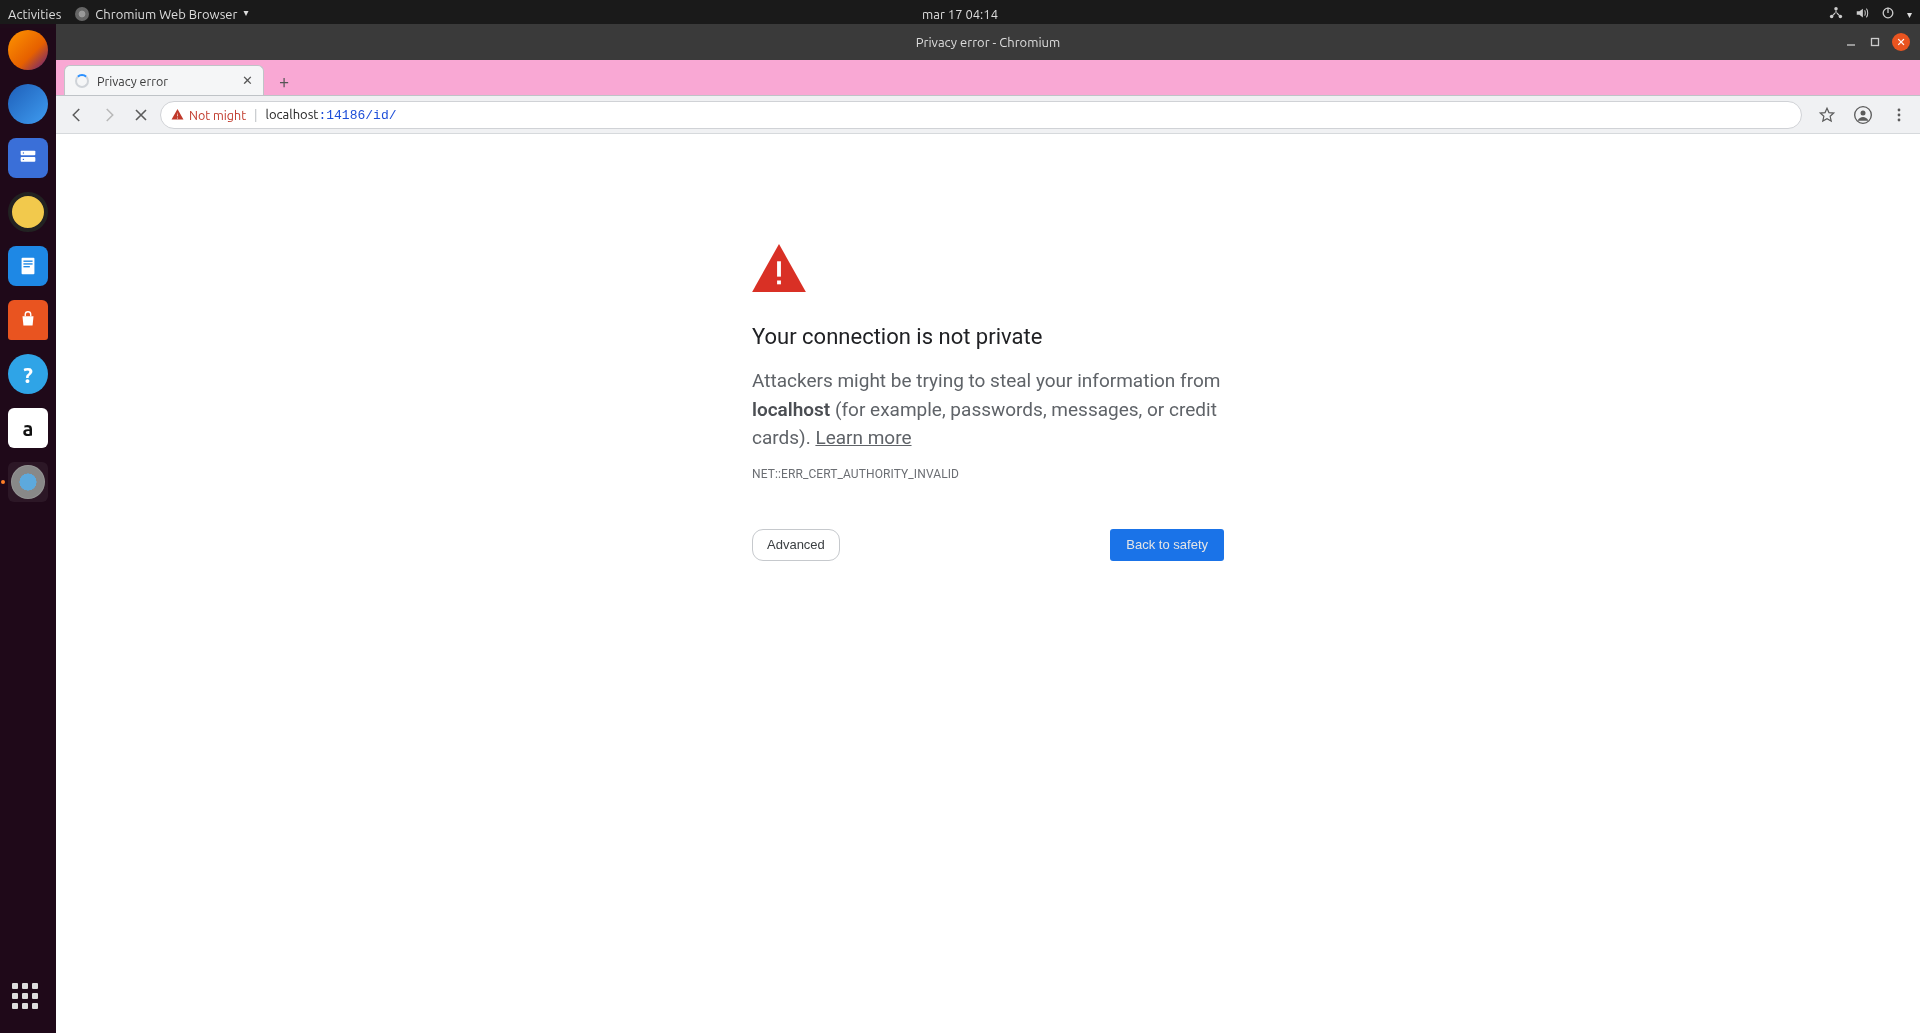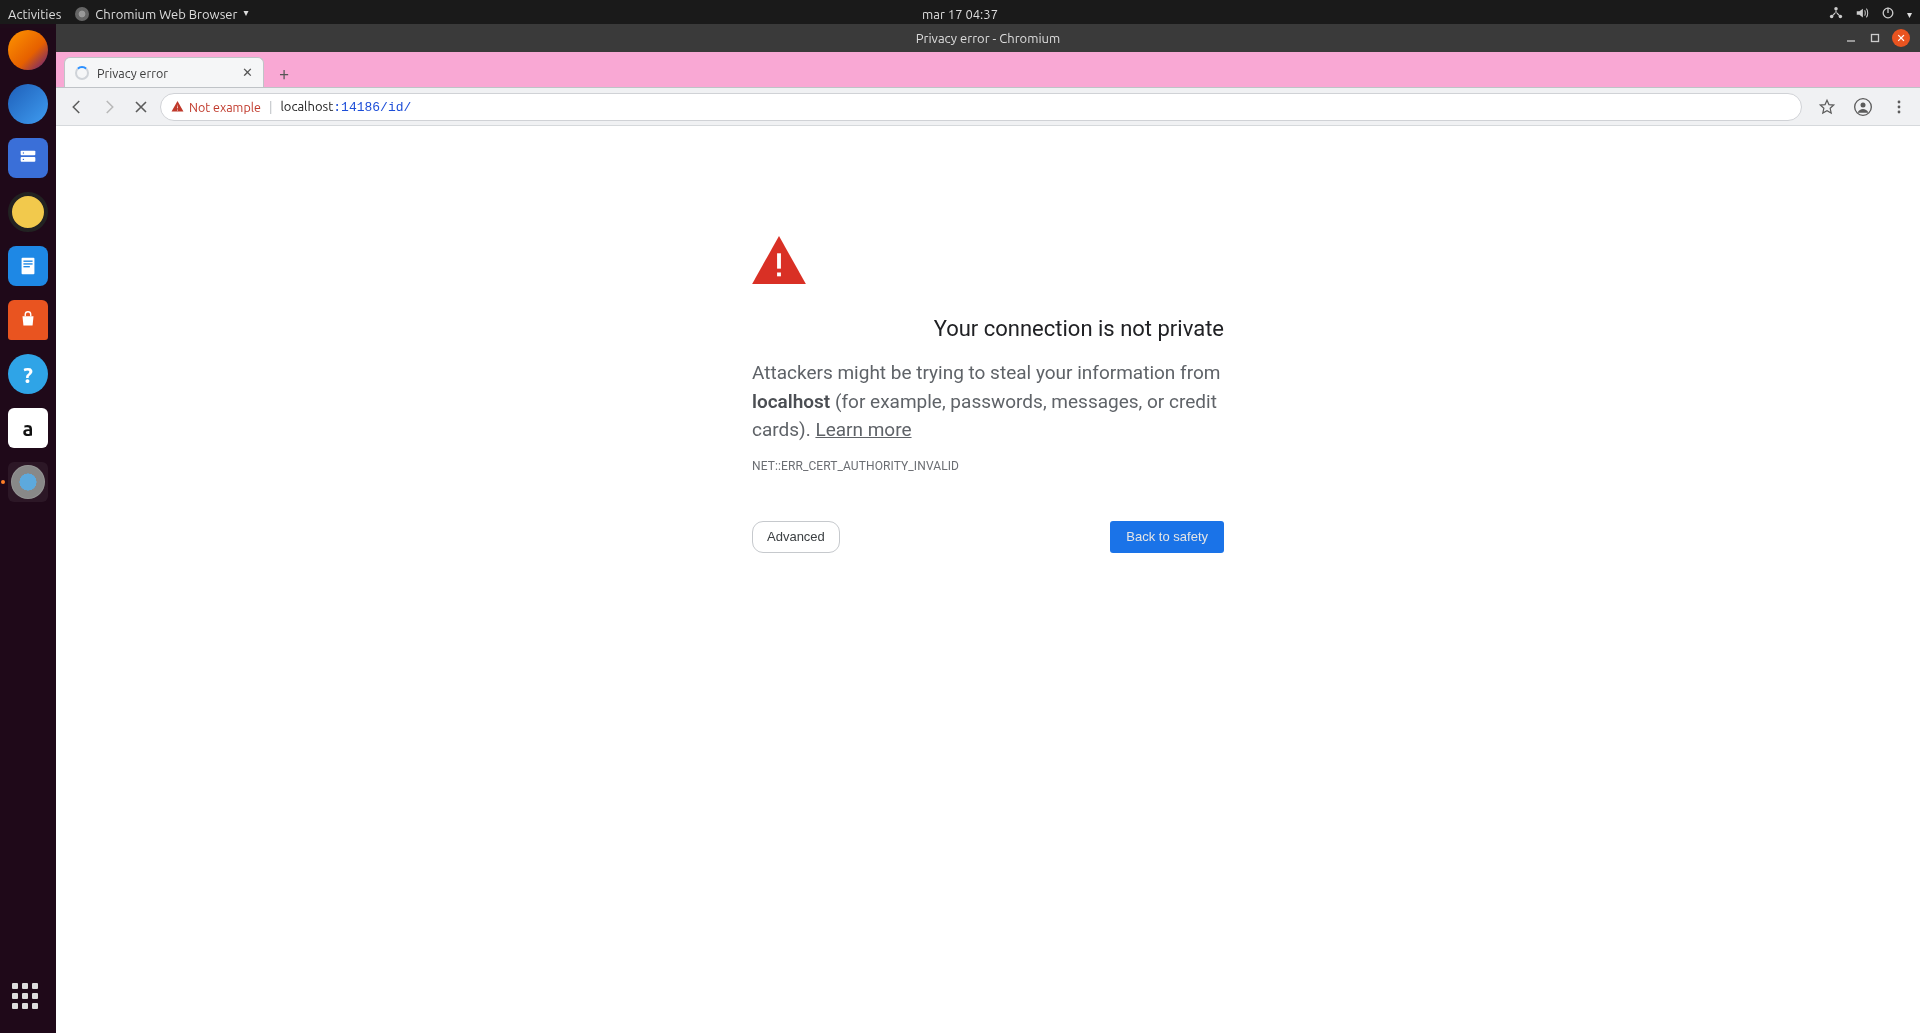--- a/index.html
+++ b/index.html
@@ -27,21 +27,21 @@
     .dock .help { background:#2fa4e7; border-radius:50%; color:#fff; font-weight:bold; font-size:22px; }
     .dock .amazon { background:#fff; color:#111; font-weight:bold; font-size:20px; border-radius:6px; }
     .dock .chromium { background: radial-gradient(circle at 50% 50%, #5da9dd 35%, #888 36%); border-radius:50%; box-shadow: inset 0 0 0 1px rgba(255,255,255,0.1); }
     .dock .chromium-wrap { background: rgba(255,255,255,0.06); border-radius:6px; padding:2px; }
     .dock .spacer { flex:1; }
     .dock .grid-btn { width:32px; height:32px; display:grid; grid-template-columns:repeat(3,6px); grid-template-rows:repeat(3,6px); gap:4px; margin-bottom:18px; cursor:pointer; }
     .dock .grid-btn span { background:#ddd; border-radius:1px; }
 
     
     .window { position: absolute; left:56px; top:24px; right:0; bottom:0; display:flex; flex-direction:column; }
-    .titlebar { height:28px; background:#3a3a3a; color:#ddd; display:flex; align-items:center; font-size:13px; position:relative; }
+    .titlebar { height:36px; background:#3a3a3a; color:#ddd; display:flex; align-items:center; font-size:13px; position:relative; }
     .titlebar .title { position:absolute; left:50%; transform:translateX(-50%); }
     .titlebar .win-controls { margin-left:auto; display:flex; gap:10px; padding-right:10px; align-items:center; }
     .titlebar .win-btn { width:14px; height:14px; display:flex; align-items:center; justify-content:center; color:#ccc; cursor:pointer; }
     .titlebar .win-close { width:18px; height:18px; border-radius:50%; background:#e95420; color:#fff; font-size:11px; line-height:18px; text-align:center; }
 
     
     .tabstrip { height:36px; background:#f9a8d4; display:flex; align-items:flex-end; padding-left:8px; border-bottom:1px solid #bfc3c7; }
     .tab { height:30px; background:#f5f6f7; border:1px solid #c0c3c7; border-bottom:none; border-radius:6px 6px 0 0; display:flex; align-items:center; padding:0 10px; gap:8px; min-width:200px; font-size:12.5px; color:#3a3a3a; cursor:pointer; position:relative; }
     .tab .spinner { width:14px; height:14px; border:2px solid #cfd3d8; border-top-color:#2b90ff; border-radius:50%; }
     .tab .close-x { margin-left:auto; color:#555; font-size:13px; cursor:pointer; }
@@ -56,42 +56,42 @@
     .sec-chip svg { width:13px; height:13px; }
     .omnibox .sep { color:#b9bdc2; }
     .omnibox .url-host { color:#222; }
     .omnibox .url-rest { color:#1d4ed8;font-family:Liberation Mono, monospace; }
     .toolbar .right-icons { display:flex; align-items:center; gap:10px; margin-left:6px; }
 
     
     .content { flex:1; background:#fff; position:relative; }
     .interstitial { width:472px; margin: 110px auto 0; color:#202124; font-family: "Segoe UI", Roboto, Arial, sans-serif; }
     .warn-icon { width:54px; height:48px; }
-    .interstitial h1 { font-size:22px; font-weight:400; color:#202124; margin-top:28px;text-align:right; }
+    .interstitial h1 { font-size:22px; font-weight:400; color:#202124; margin-top:28px; }
     .interstitial p { font-size:19px; color:#5f6368; margin-top:18px; line-height:1.5; }
     .interstitial p b { color:#4b4e53; font-weight:600; }
     .interstitial a { color:#5f6368; text-decoration:underline; cursor:pointer; }
     .errcode { font-size:12px; color:#6b6e73; margin-top:14px; letter-spacing:0.1px; }
     .btn-row { margin-top:48px; display:flex; justify-content:space-between; align-items:center; }
     .btn-secondary { height:32px; padding:0 14px; background:#fff; border:1px solid #c6c9cd; border-radius:11px; font-size:13px; color:#3c4043; cursor:pointer; }
     .btn-primary { height:32px; padding:0 16px; background:#1a73e8; border:none; border-radius:3px; font-size:13px; color:#e5e5e5; cursor:pointer; }
   </style>
 </head>
 <body>
 
 <div class="gnome-top">
   <div class="left">
     <span>Activities</span>
     <span class="app-menu">
       <span class="chrom-icon"></span>
       <span>Chromium Web Browser</span>
       <span class="tri">▾</span>
     </span>
   </div>
-  <div class="center">mar 17  04:37</div>
+  <div class="center">mar 17  04:14</div>
   <div class="right">
     <span>
       <svg width="14" height="14" viewBox="0 0 16 16" fill="#ccc">
           <circle cx="8" cy="3" r="2"></circle>
           <circle cx="3" cy="12" r="2"></circle>
           <circle cx="13" cy="12" r="2"></circle>
           <path d="M8 5v3M7 8l-3 3M9 8l3 3" stroke="#ccc" stroke-width="1.3" fill="none"></path>
         </svg>
     </span>
     <span>
@@ -197,21 +197,21 @@
     <div class="tbtn">
       <svg width="14" height="14" viewBox="0 0 14 14" stroke="#5b5b5b" stroke-width="1.6">
           <path d="M2 2l10 10M12 2L2 12"></path>
         </svg>
     </div>
     <div class="omnibox">
       <span class="sec-chip">
         <svg viewBox="0 0 24 24">
             <path fill="#c0392b" d="M12 2L1 21h22L12 2zm0 6l.8 7h-1.6L12 8zm0 9.5a1 1 0 110 2 1 1 0 010-2z"></path>
           </svg>
-        <span>Not example</span>
+        <span>Not might</span>
       </span>
       <span class="sep">|</span>
       <span>
         <span class="url-host">localhost</span><span class="url-rest">:14186/id/</span>
       </span>
     </div>
     <div class="right-icons">
       <div class="tbtn">
         <svg width="18" height="18" viewBox="0 0 24 24" fill="none" stroke="#5b5b5b" stroke-width="1.6">
             <path d="M12 3l2.6 5.8 6.4.6-4.8 4.3 1.4 6.3L12 17l-5.6 3 1.4-6.3L3 9.4l6.4-.6L12 3z"></path>

